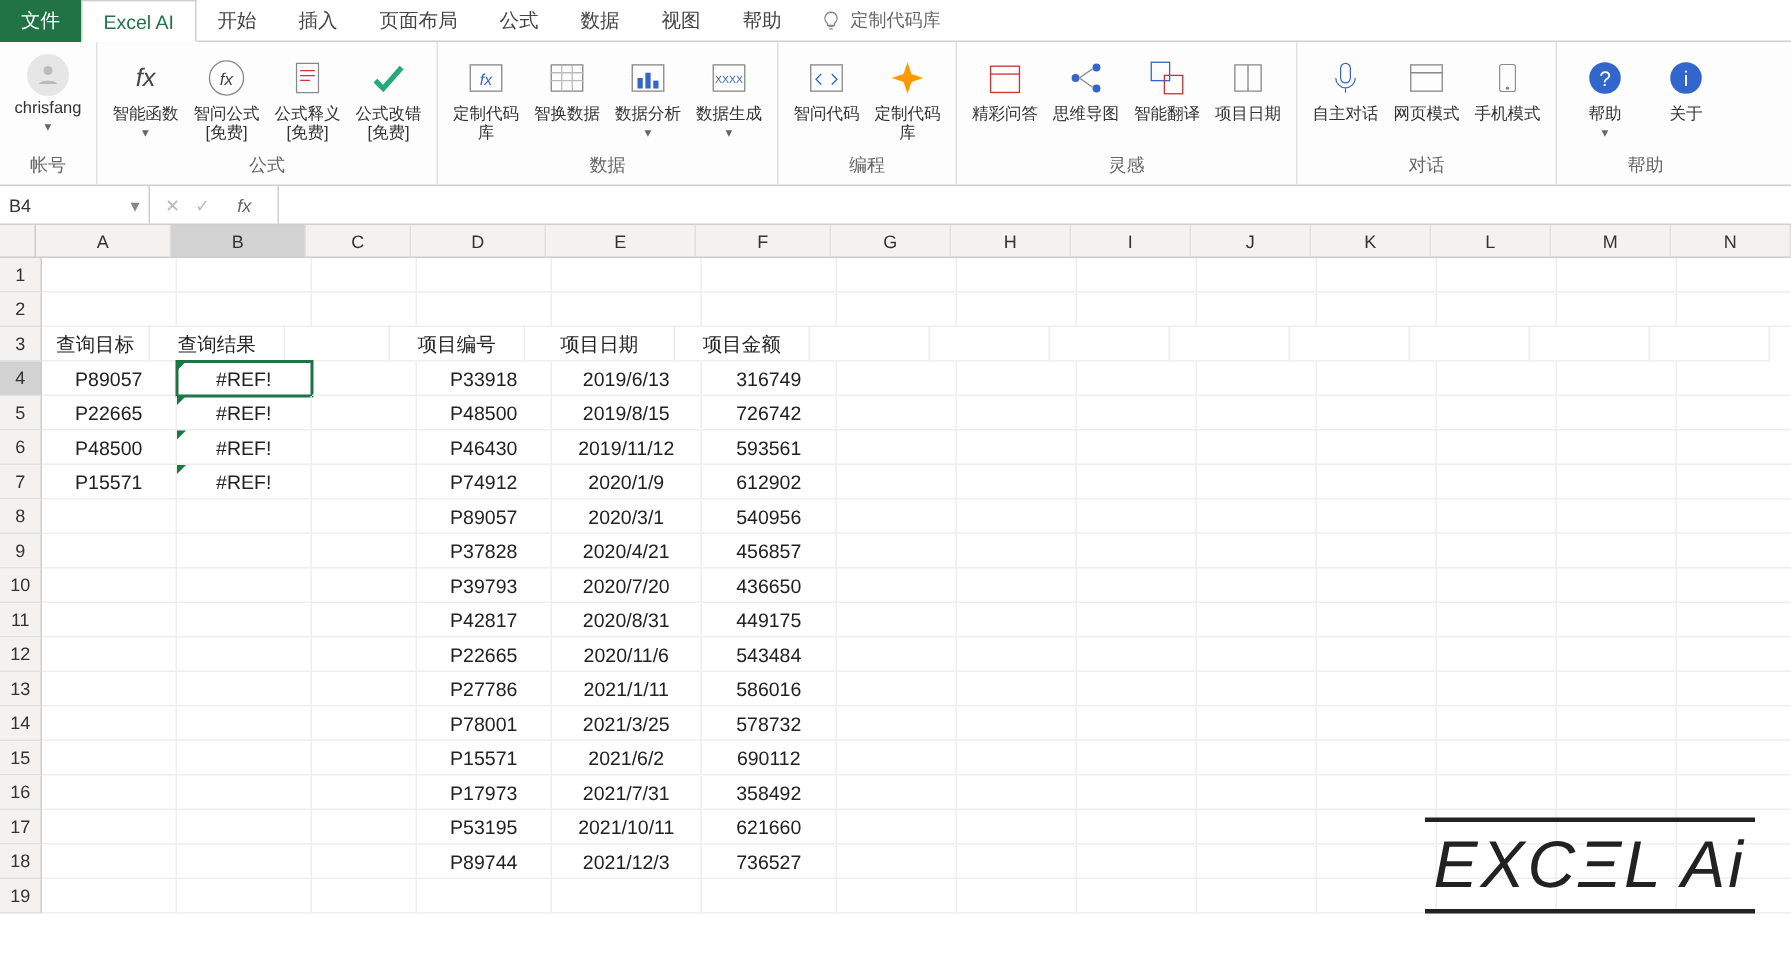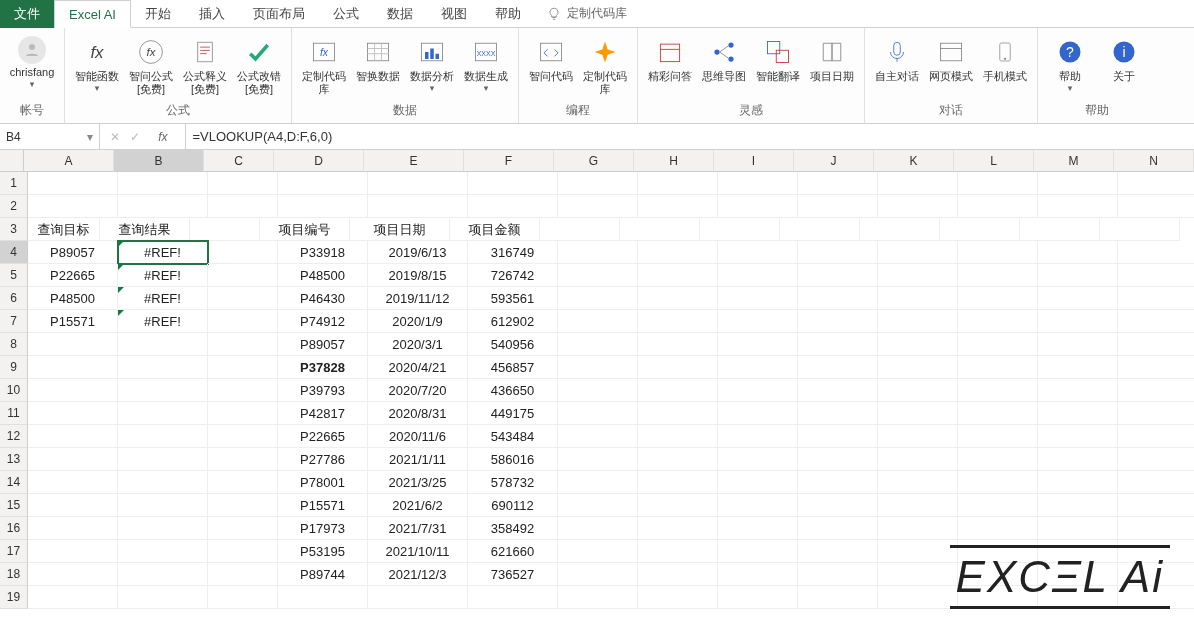--- a/index.html
+++ b/index.html
@@ -305,21 +305,20 @@
 <div class="namebox-row">
   <div class="namebox">
     <span>B4</span>
     <span style="color:#888">▾</span>
   </div>
   <div class="fbar-btns">
     <span style="color:#bbb">✕</span>
     <span style="color:#bbb">✓</span>
     <span class="fbar-fx">fx</span>
   </div>
-  <div class="formula">=VLOOKUP(A4,D:F,6,0)</div>
 </div>
 
 <div>
   <div class="gridwrap">
     <div class="corner"></div>
     <div class="colheads" id="colheads">
         <div class="colhead" style="width: 90px;">A</div>
         <div class="colhead sel" style="width: 90px;">B</div>
         <div class="colhead" style="width: 70px;">C</div>
         <div class="colhead" style="width: 90px;">D</div>
@@ -483,21 +482,21 @@
           <div class="cell" style="width: 80px;"></div>
           <div class="cell" style="width: 80px;"></div>
           <div class="cell" style="width: 80px;"></div>
           <div class="cell" style="width: 80px;"></div>
           <div class="cell" style="width: 80px;"></div>
         </div>
         <div class="crow">
           <div class="cell" style="width: 90px;"></div>
           <div class="cell" style="width: 90px;"></div>
           <div class="cell" style="width: 70px;"></div>
-          <div class="cell" style="width: 90px; font-weight: bold;">P37828</div>
+          <div class="cell" style="width: 90px;">P37828</div>
           <div class="cell" style="width: 100px;">2020/4/21</div>
           <div class="cell" style="width: 90px;">456857</div>
           <div class="cell" style="width: 80px;"></div>
           <div class="cell" style="width: 80px;"></div>
           <div class="cell" style="width: 80px;"></div>
           <div class="cell" style="width: 80px;"></div>
           <div class="cell" style="width: 80px;"></div>
           <div class="cell" style="width: 80px;"></div>
           <div class="cell" style="width: 80px;"></div>
           <div class="cell" style="width: 80px;"></div>

